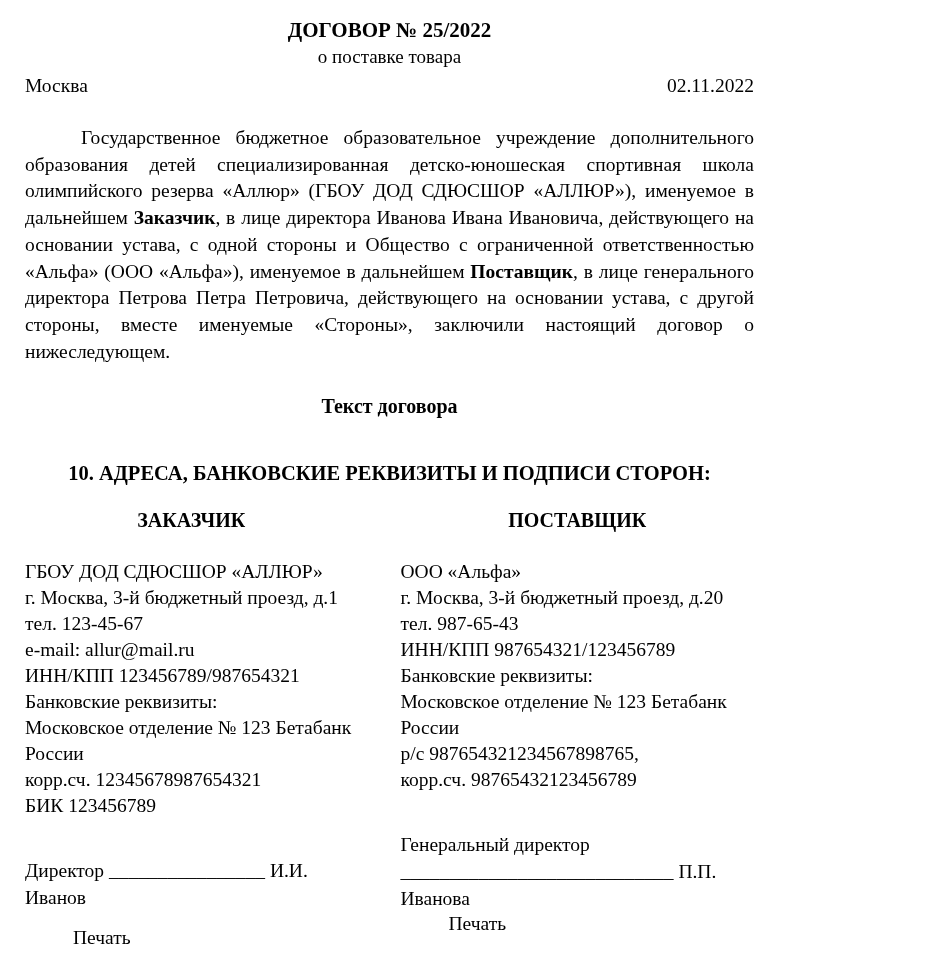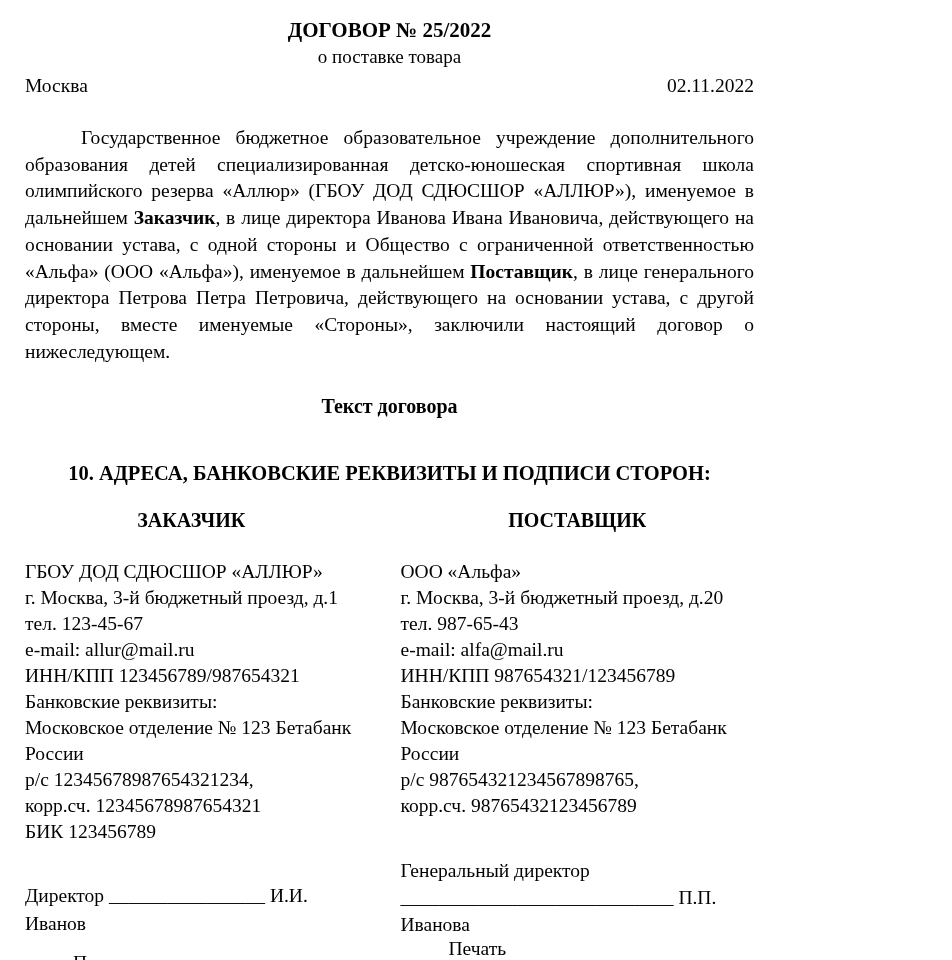--- a/index.html
+++ b/index.html
@@ -113,39 +113,37 @@
     <div class="col col-left">
       <div class="col-header">ЗАКАЗЧИК</div>
       <div class="details">
         <div>ГБОУ ДОД СДЮСШОР «АЛЛЮР»</div>
         <div>г. Москва, 3-й бюджетный проезд, д.1</div>
         <div>тел. 123-45-67</div>
         <div>e-mail: allur@mail.ru</div>
         <div>ИНН/КПП 123456789/987654321</div>
         <div>Банковские реквизиты:</div>
         <div>Московское отделение № 123 Бетабанк России</div>
-        <div>р/с 12345678987654321234,</div>
         <div>корр.сч. 12345678987654321</div>
         <div>БИК 123456789</div>
       </div>
       <div class="signature-block">
         <span>Директор</span>
         <span class="sig-blank">________________</span>
         <span>И.И. Иванов</span>
       </div>
       <div class="seal">Печать</div>
     </div>
 
     <div class="col col-right">
       <div class="col-header">ПОСТАВЩИК</div>
       <div class="details">
         <div>ООО «Альфа»</div>
         <div>г. Москва, 3-й бюджетный проезд, д.20</div>
         <div>тел. 987-65-43</div>
-        <div>e-mail: alfa@mail.ru</div>
         <div>ИНН/КПП 987654321/123456789</div>
         <div>Банковские реквизиты:</div>
         <div>Московское отделение № 123 Бетабанк России</div>
         <div>р/с 987654321234567898765,</div>
         <div>корр.сч. 98765432123456789</div>
       </div>
       <div class="signature-block">
         <div>Генеральный директор</div>
         <div>
           <span class="sig-blank">____________________________</span>

